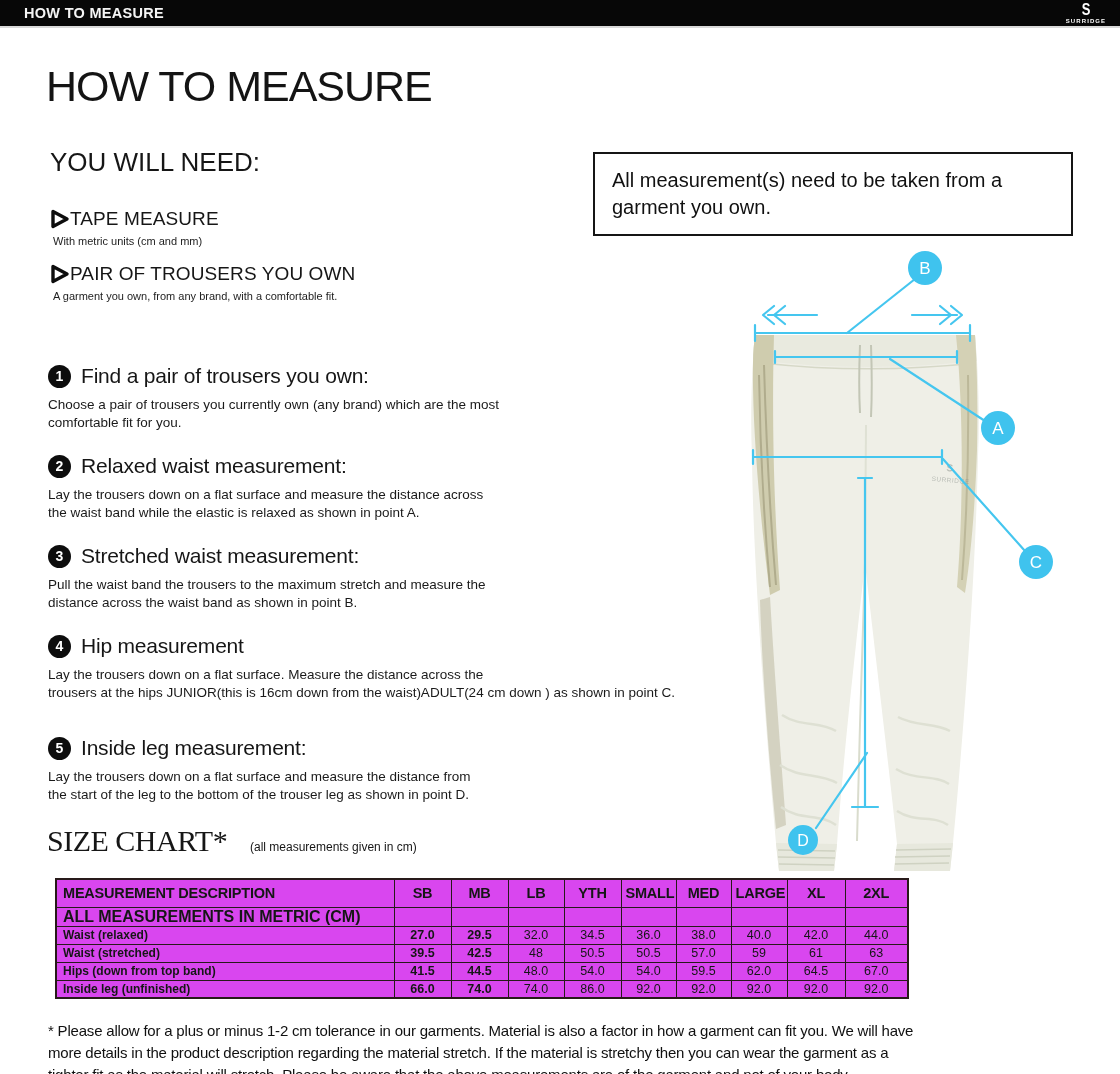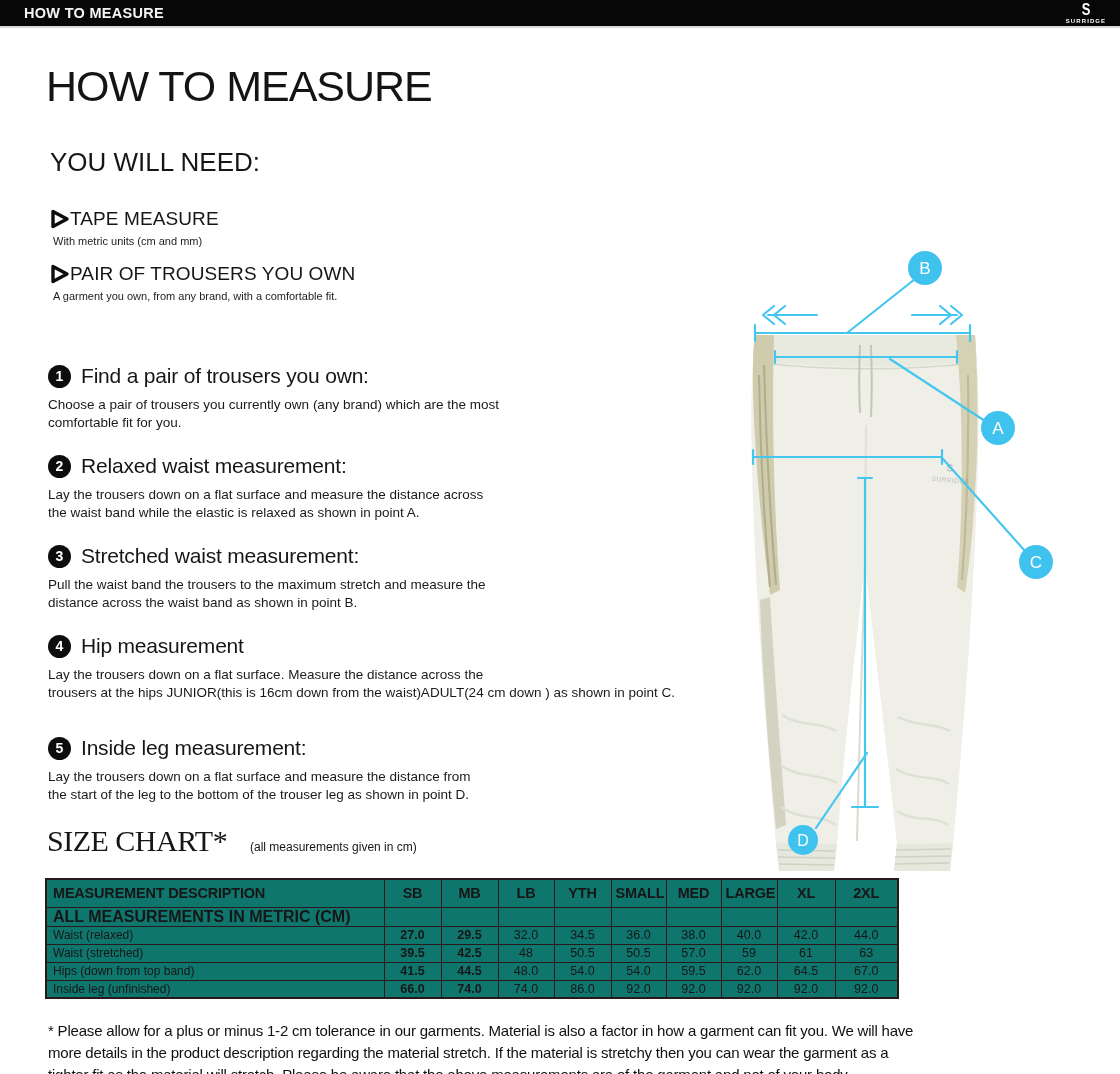--- a/index.html
+++ b/index.html
@@ -28,28 +28,28 @@
   .step-title { font-size:21px; font-weight:400; letter-spacing:-.2px; }
   .step-body { margin-top:8px; font-size:13.5px; line-height:18px; color:#1a1a1a; }
   .step-body div { white-space:nowrap; }
 
   .note-box { position:absolute; left:593px; top:152px; width:480px; border:2px solid #151515; padding:13px 17px; font-size:20px; line-height:1.35; color:#111; background:#fff; }
 
   .size-chart-title { position:absolute; left:47px; top:824px; font-size:30px; font-weight:400; letter-spacing:-.5px;font-family:Liberation Serif, serif; }
   .size-chart-sub { position:absolute; left:250px; top:840px; font-size:12px; }
 
   
-  .size-table { position:absolute; left:45px; top:878px; width:852px; border-collapse:collapse; table-layout:fixed; background:#0f766e; }
+  .size-table { position:absolute; left:55px; top:878px; width:852px; border-collapse:collapse; table-layout:fixed; background:#d946ef; }
   .size-table th, .size-table td { border:1px solid #281a1a; padding:0 4px; text-align:center; overflow:hidden; }
   .size-table { border:2px solid #281a1a; }
   .size-table thead th { height:28px; font-size:14.5px; font-weight:700; letter-spacing:-.2px; }
   .size-table thead th.first, .size-table td.first { text-align:left; padding-left:6px; }
   .row-metric td { height:19px; font-size:16px; font-weight:700; }
   .row-data td { height:18px; font-size:12.5px; }
-  .row-data td.first { font-size:12px; font-weight:400; }
+  .row-data td.first { font-size:12px; font-weight:700; }
   .row-data td.bcol { font-weight:700; }
 
   .footnote { position:absolute; left:48px; top:1020px; font-size:15px; line-height:22px; letter-spacing:-.2px; color:#101010; }
   .footnote div { white-space:nowrap; }
 
   .diagram { position:absolute; left:740px; top:245px; width:335px; height:630px; }
 </style>
 </head>
 <body>
 
@@ -80,20 +80,21 @@
   <div class="need-item" style="top:263px;">
     <div class="need-head">
       <svg width="20" height="20" viewBox="0 0 20 20">
         <polygon points="3,2.5 17,10 3,17.5" fill="none" stroke="#0d0d0d" stroke-width="3.4" stroke-linejoin="round"></polygon>
       </svg>
       <span class="need-title">PAIR OF TROUSERS YOU OWN</span>
     </div>
     <div class="need-desc">A garment you own, from any brand, with a comfortable fit.</div>
   </div>
 
+  <div class="note-box">All measurement(s) need to be taken from a garment you own.</div>
 
   <div class="step" style="top:364px;">
     <div class="step-head">
       <div class="step-num">1</div>
       <div class="step-title">Find a pair of trousers you own:</div>
     </div>
     <div class="step-body">
       <div>Choose a pair of trousers you currently own (any brand) which are the most</div>
       <div>comfortable fit for you.</div>
     </div>

